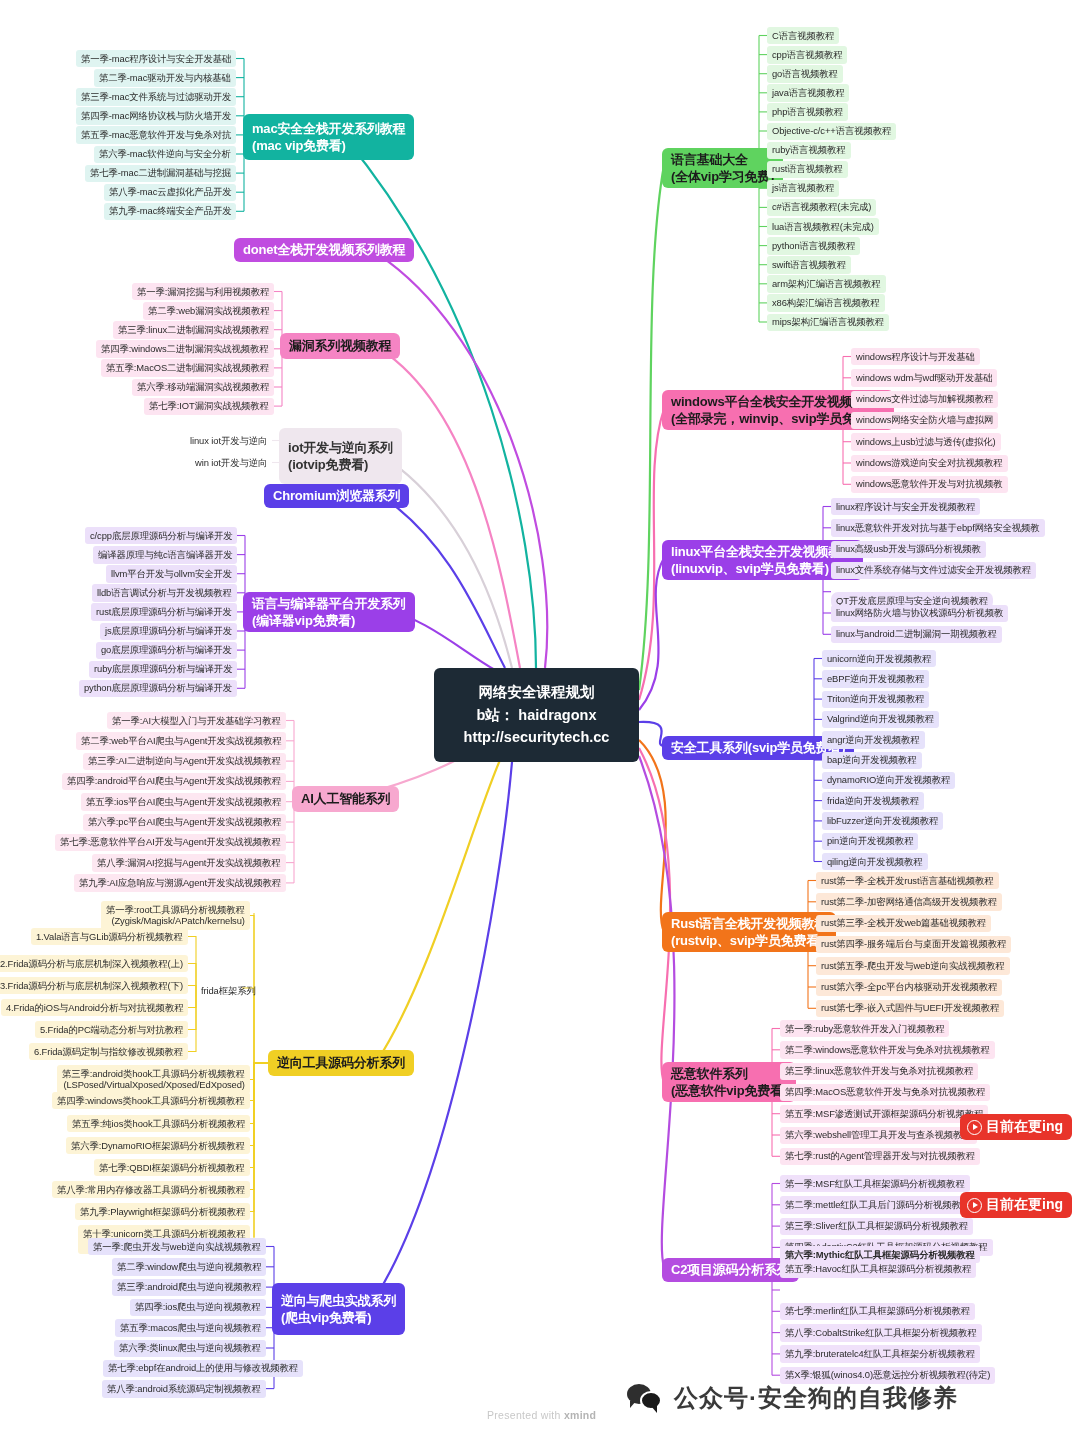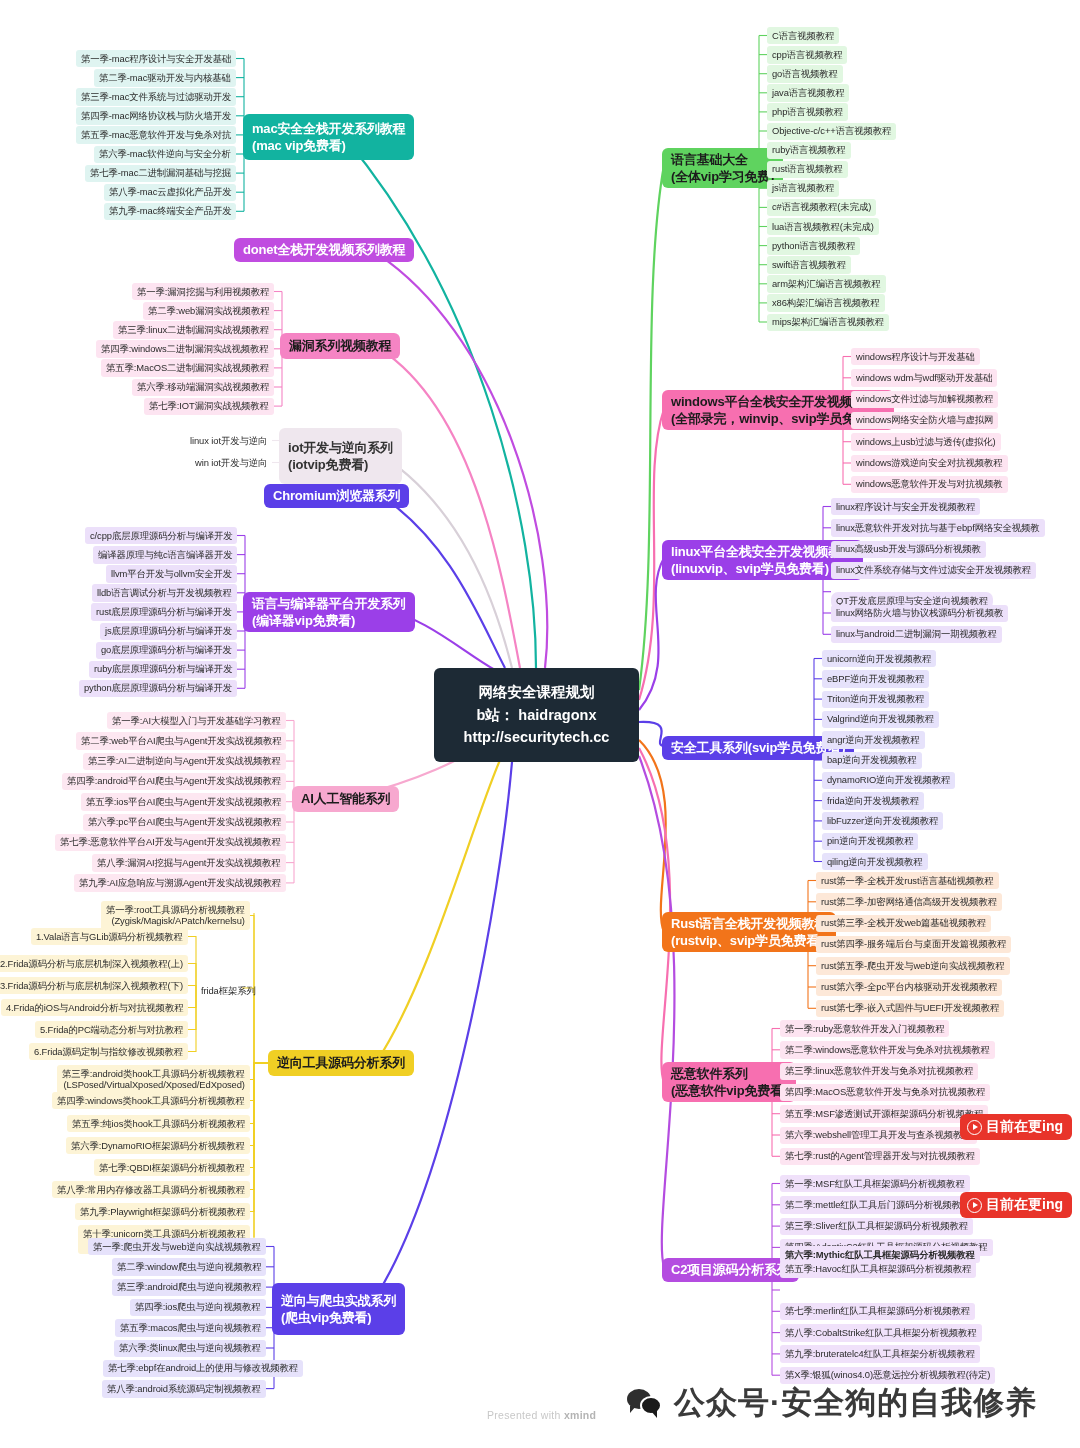--- a/index.html
+++ b/index.html
@@ -105,21 +105,21 @@
     letter-spacing: 0.3px;
   }
   #xmind-credit b { color: #b4b4b4; }
   #wechat-footer {
     position: absolute;
     left: 627px; top: 1382px;
     display: flex;
     align-items: center;
     gap: 7px;
     color: #3a3a3a;
-    font-size: 31px;
+    font-size: 24px;
     font-weight: bold;
     letter-spacing: 1px;
   }
   #wechat-footer .wicon { position: relative; width: 40px; height: 32px; flex:0 0 auto;}
   #wechat-footer .wicon .b1 {
     position: absolute; left: 0; top: 2px;
     width: 24px; height: 20px; border-radius: 50%;
     background: #2e2e2e;
   }
   #wechat-footer .wicon .b1::after{

